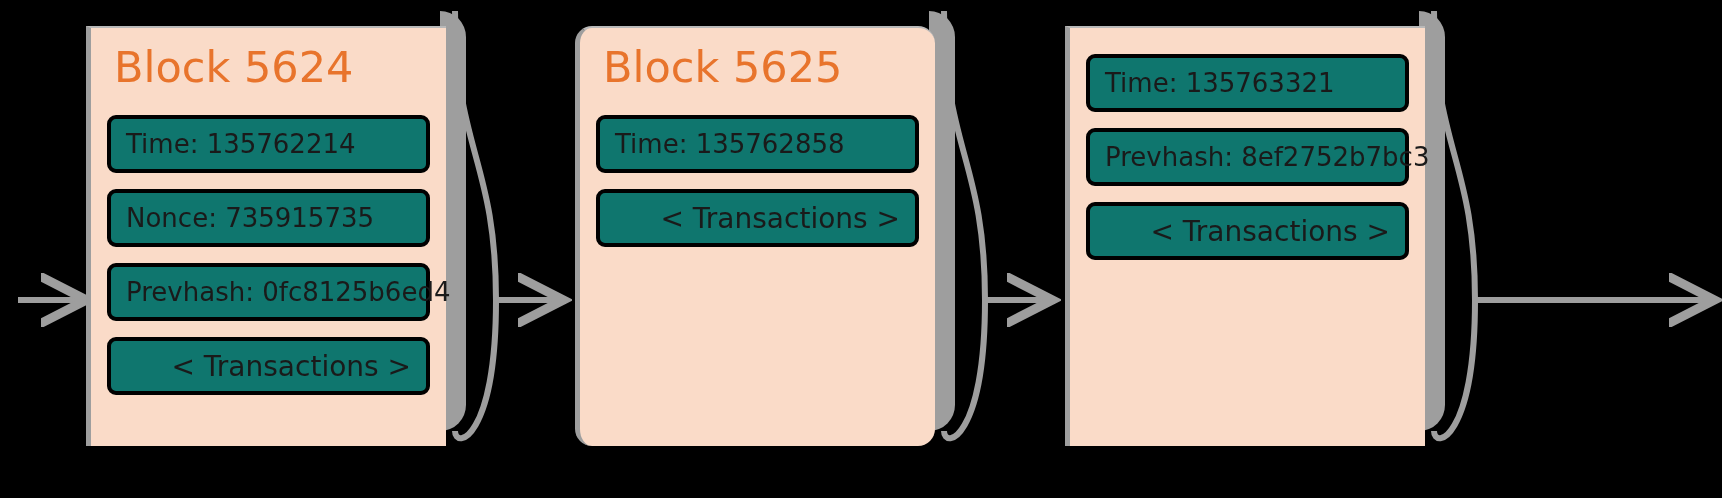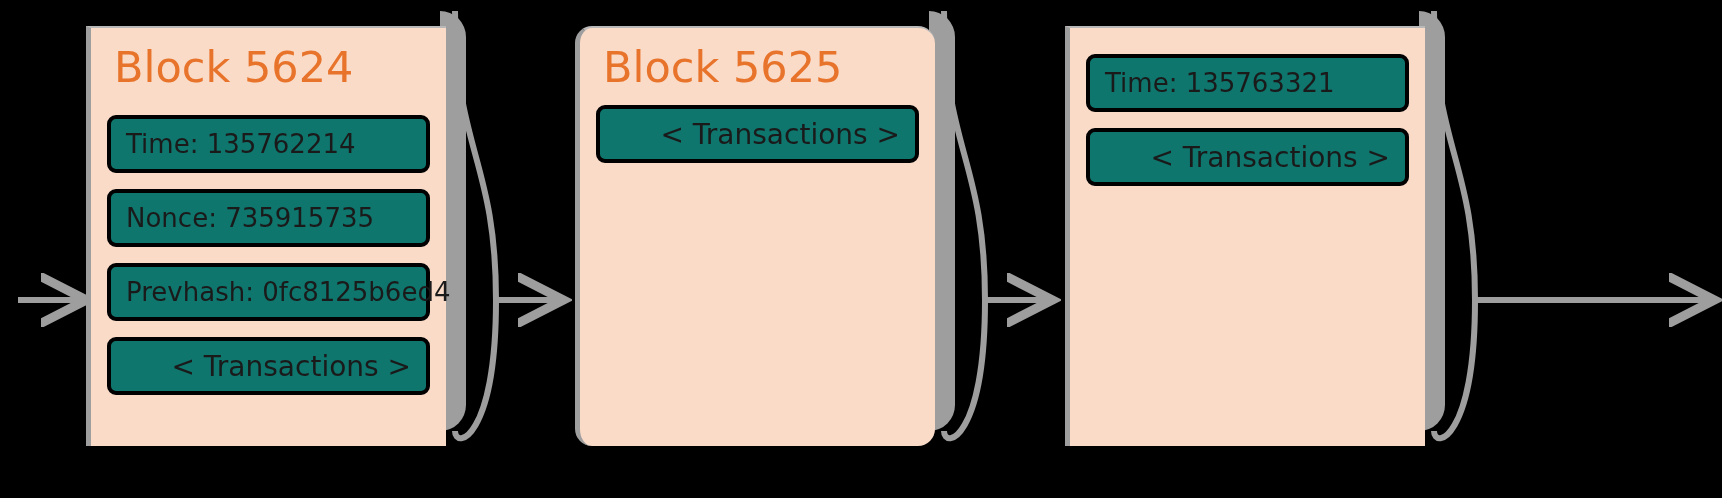--- a/index.html
+++ b/index.html
@@ -132,28 +132,34 @@
       <span class="field-text">Prevhash: 0fc8125b6ed4</span>
     </div>
     <div class="field center">
       <span class="field-text">&lt; Transactions &gt;</span>
     </div>
   </div>
 
   <div class="block-flap" style="left:929px;"></div>
   <div class="block" style="left:575px;border-radius:17px;">
     <div class="block-title">Block 5625</div>
+    <div class="field first">
+      <span class="field-text">Time: 135762858</span>
+    </div>
     <div class="field center">
       <span class="field-text">&lt; Transactions &gt;</span>
     </div>
   </div>
 
   <div class="block-flap" style="left:1419px;"></div>
   <div class="block" style="left:1065px;">
     <div class="field first">
       <span class="field-text">Time: 135763321</span>
     </div>
+    <div class="field">
+      <span class="field-text">Prevhash: 8ef2752b7bc3</span>
+    </div>
     <div class="field center">
       <span class="field-text">&lt; Transactions &gt;</span>
     </div>
   </div>
 
 </div>
 
 </body></html>

